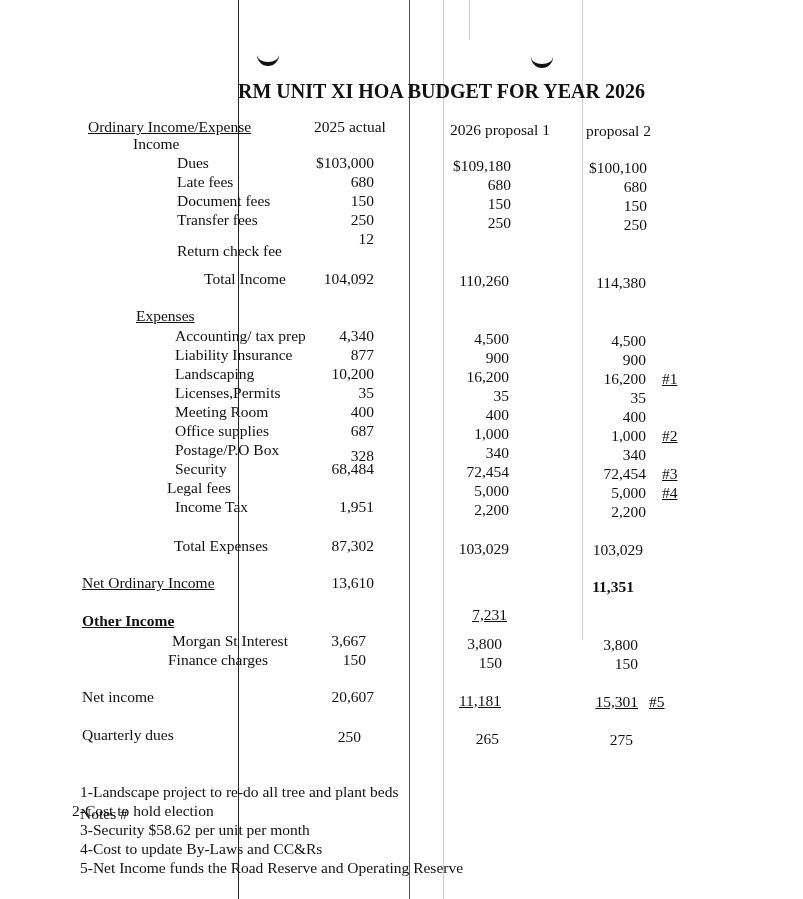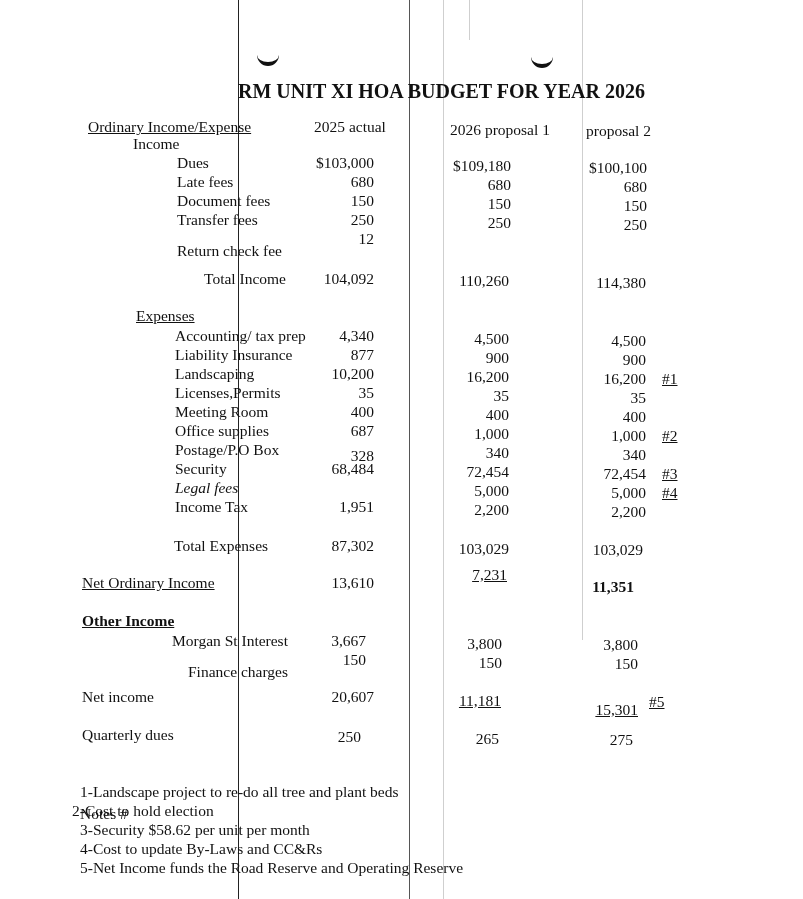--- a/index.html
+++ b/index.html
@@ -34,29 +34,29 @@
 <div class="t" style="left:133px;top:135px;">Income</div>
 
 <div id="income-rows"></div>
 <div id="expense-rows"></div>
 <div id="other-rows"></div>
 
 <div class="t" style="left:136px;top:307px;"><span class="u">Expenses</span></div>
 
 <div class="t u" style="left:82px;top:574px;">Net Ordinary Income</div>
 <div class="t r" style="right:429px;top:574px;">13,610</div>
-<div class="t r" style="right:296px;top:566px;text-decoration:underline;">7,231</div>
+<div class="t r" style="right:296px;top:606px;text-decoration:underline;">7,231</div>
 <div class="t r" style="right:169px;top:578px;font-weight:bold;">11,351</div>
 
 <div class="t u" style="left:82px;top:612px;font-weight:bold;">Other Income</div>
 
 <div class="t" style="left:82px;top:688px;">Net income</div>
 <div class="t r" style="right:429px;top:688px;">20,607</div>
 <div class="t r u" style="right:302px;top:692px;">11,181</div>
-<div class="t r u" style="right:165px;top:693px;margin-top:8px;">15,301</div>
+<div class="t r u" style="right:165px;top:693px;">15,301</div>
 <div class="t u" style="left:649px;top:693px;">#5</div>
 
 <div class="t" style="left:82px;top:726px;">Quarterly dues</div>
 <div class="t r" style="right:442px;top:728px;">250</div>
 <div class="t r" style="right:304px;top:730px;">265</div>
 <div class="t r" style="right:170px;top:731px;">275</div>
 
 <div class="t" style="left:80px;top:763px;margin-top:42px;">Notes #</div>
 <div id="notes-list"></div>
 
@@ -112,38 +112,38 @@
 <div class="t u" style="left: 662px; top: 427px;">#2</div>
 <div class="t " style="left: 175px; top: 441px;">Postage/P.O Box</div>
 <div class="t r" style="right: 429px; top: 441px; margin-top: 6px;">328</div>
 <div class="t r" style="right: 294px; top: 444px;">340</div>
 <div class="t r" style="right: 157px; top: 446px;">340</div>
 <div class="t " style="left: 175px; top: 460px;">Security</div>
 <div class="t r" style="right: 429px; top: 460px;">68,484</div>
 <div class="t r" style="right: 294px; top: 463px;">72,454</div>
 <div class="t r" style="right: 157px; top: 465px;">72,454</div>
 <div class="t u" style="left: 662px; top: 465px;">#3</div>
-<div class="t " style="left: 175px; top: 479px; font-style: italic;">Legal fees</div>
+<div class="t " style="left: 167px; top: 479px;">Legal fees</div>
 <div class="t r" style="right: 429px; top: 479px;"></div>
 <div class="t r" style="right: 294px; top: 482px;">5,000</div>
 <div class="t r" style="right: 157px; top: 484px;">5,000</div>
 <div class="t u" style="left: 662px; top: 484px;">#4</div>
 <div class="t " style="left: 175px; top: 498px;">Income Tax</div>
 <div class="t r" style="right: 429px; top: 498px;">1,951</div>
 <div class="t r" style="right: 294px; top: 501px;">2,200</div>
 <div class="t r" style="right: 157px; top: 503px;">2,200</div>
 <div class="t " style="left: 174px; top: 537px;">Total Expenses</div>
 <div class="t r" style="right: 429px; top: 537px;">87,302</div>
 <div class="t r" style="right: 294px; top: 540px;">103,029</div>
 <div class="t r" style="right: 160px; top: 541px;">103,029</div>
 <div class="t " style="left: 172px; top: 632px;">Morgan St Interest</div>
 <div class="t r" style="right: 437px; top: 632px;">3,667</div>
 <div class="t r" style="right: 301px; top: 635px;">3,800</div>
 <div class="t r" style="right: 165px; top: 636px;">3,800</div>
-<div class="t " style="left: 188px; top: 651px; margin-top: 12px;">Finance charges</div>
+<div class="t " style="left: 168px; top: 651px;">Finance charges</div>
 <div class="t r" style="right: 437px; top: 651px;">150</div>
 <div class="t r" style="right: 301px; top: 654px;">150</div>
 <div class="t r" style="right: 165px; top: 655px;">150</div>
 <div class="t " style="left: 80px; top: 783px;">1-Landscape project to re-do all tree and plant beds</div>
 <div class="t " style="left: 72px; top: 802px;">2-Cost to hold election</div>
 <div class="t " style="left: 80px; top: 821px;">3-Security  $58.62 per unit per month</div>
 <div class="t " style="left: 80px; top: 840px;">4-Cost to update By-Laws and CC&amp;Rs</div>
 <div class="t " style="left: 80px; top: 859px;">5-Net Income funds the Road Reserve and Operating Reserve</div>
 
 </body></html>

